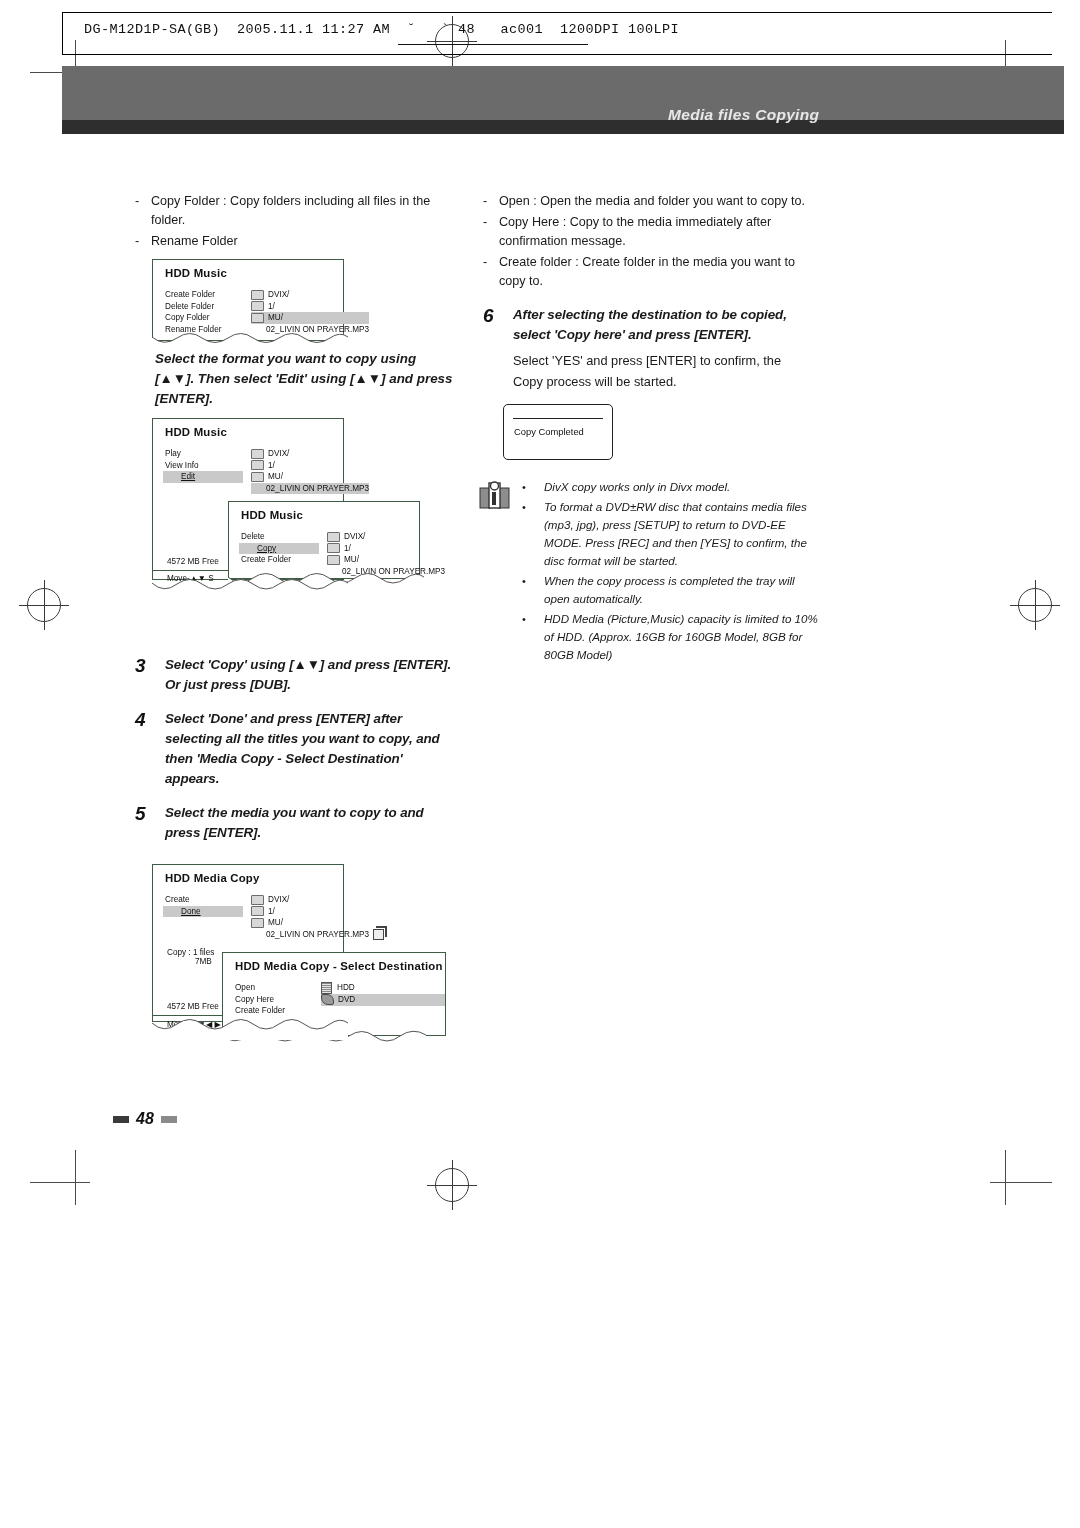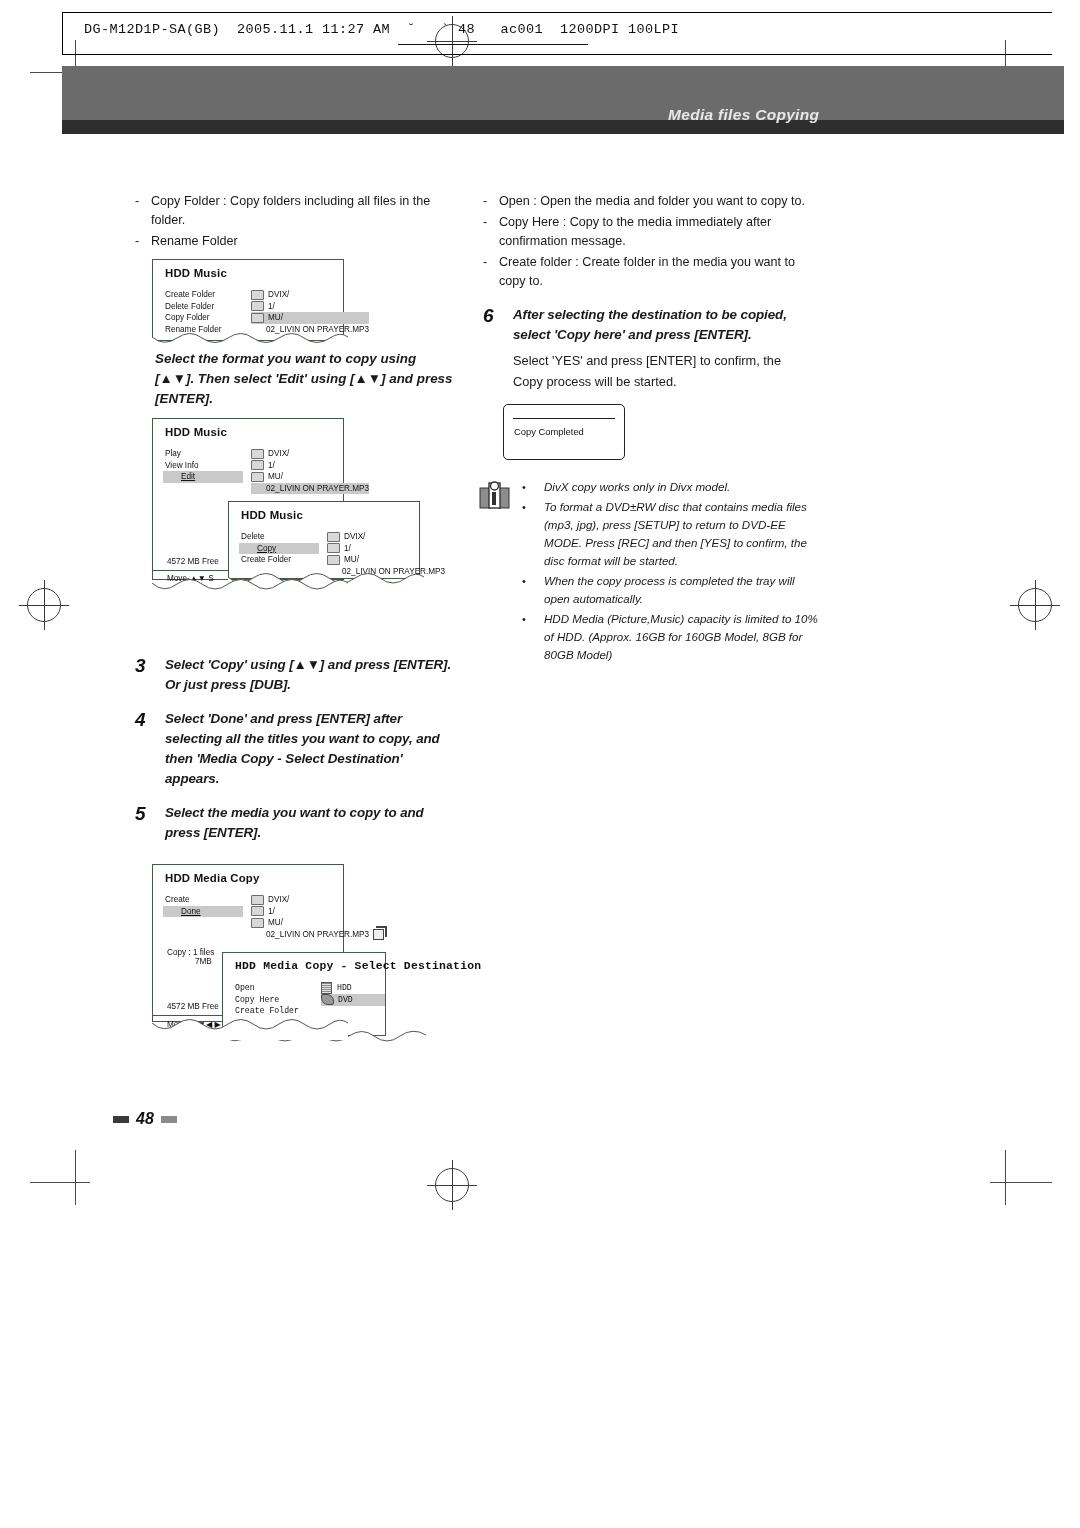--- a/index.html
+++ b/index.html
@@ -287,21 +287,21 @@
     <span class="txt">Create folder : Create folder in the media you want to copy to.</span>
   </div>
 
   <div class="step">
     <div class="num">6</div>
     <div class="body">After selecting the destination to be copied, select 'Copy here' and press [ENTER].</div>
   </div>
   <div class="step-note">Select 'YES' and press [ENTER] to confirm, the Copy process will be started.</div>
 </div>
 
-<div class="msgbox" style="left:503px; top:404px; width:122px; height:56px;">
+<div class="msgbox" style="left:503px; top:404px; width:110px; height:56px;">
   <div class="rule"></div>
   <div class="msg">Copy Completed</div>
 </div>
 
 <div class="note-wrap">
   <div class="note-icon">
     <svg width="34" height="34" viewBox="0 0 34 34">
       <rect x="2" y="10" width="10" height="20" fill="#8d8d8d" stroke="#333" stroke-width="1"></rect>
       <rect x="21" y="10" width="10" height="20" fill="#8d8d8d" stroke="#333" stroke-width="1"></rect>
       <rect x="11" y="5" width="11" height="25" fill="#ffffff" stroke="#333" stroke-width="1.4"></rect>
@@ -459,21 +459,21 @@
         </div>
     </div>
   </div>
   <div class="osd-foot" style="margin-top:8px;">Copy : 1 files</div>
   <div class="osd-foot" style="padding-left:42px;">7MB</div>
   <div class="osd-foot" style="margin-top:36px;">4572 MB Free</div>
   <div class="osd-sep"></div>
   <div class="osd-status">Move-▲▼◀ ▶  Sele</div>
 </div>
 
-<div class="osd" style="left:222px; top:952px; width:164px; height:84px;font-family:Liberation Mono, monospace;">
+<div class="osd" style="left:222px; top:952px; width:224px; height:84px;">
   <div class="osd-title">HDD Media Copy - Select Destination</div>
   <div class="osd-body">
     <div class="osd-menu">
       <div class="mi">Open</div>
       <div class="mi">Copy Here</div>
       <div class="mi">Create Folder</div>
     </div>
     <div class="osd-list">
       <div class="li">
           <span class="hdd-ico"></span>

